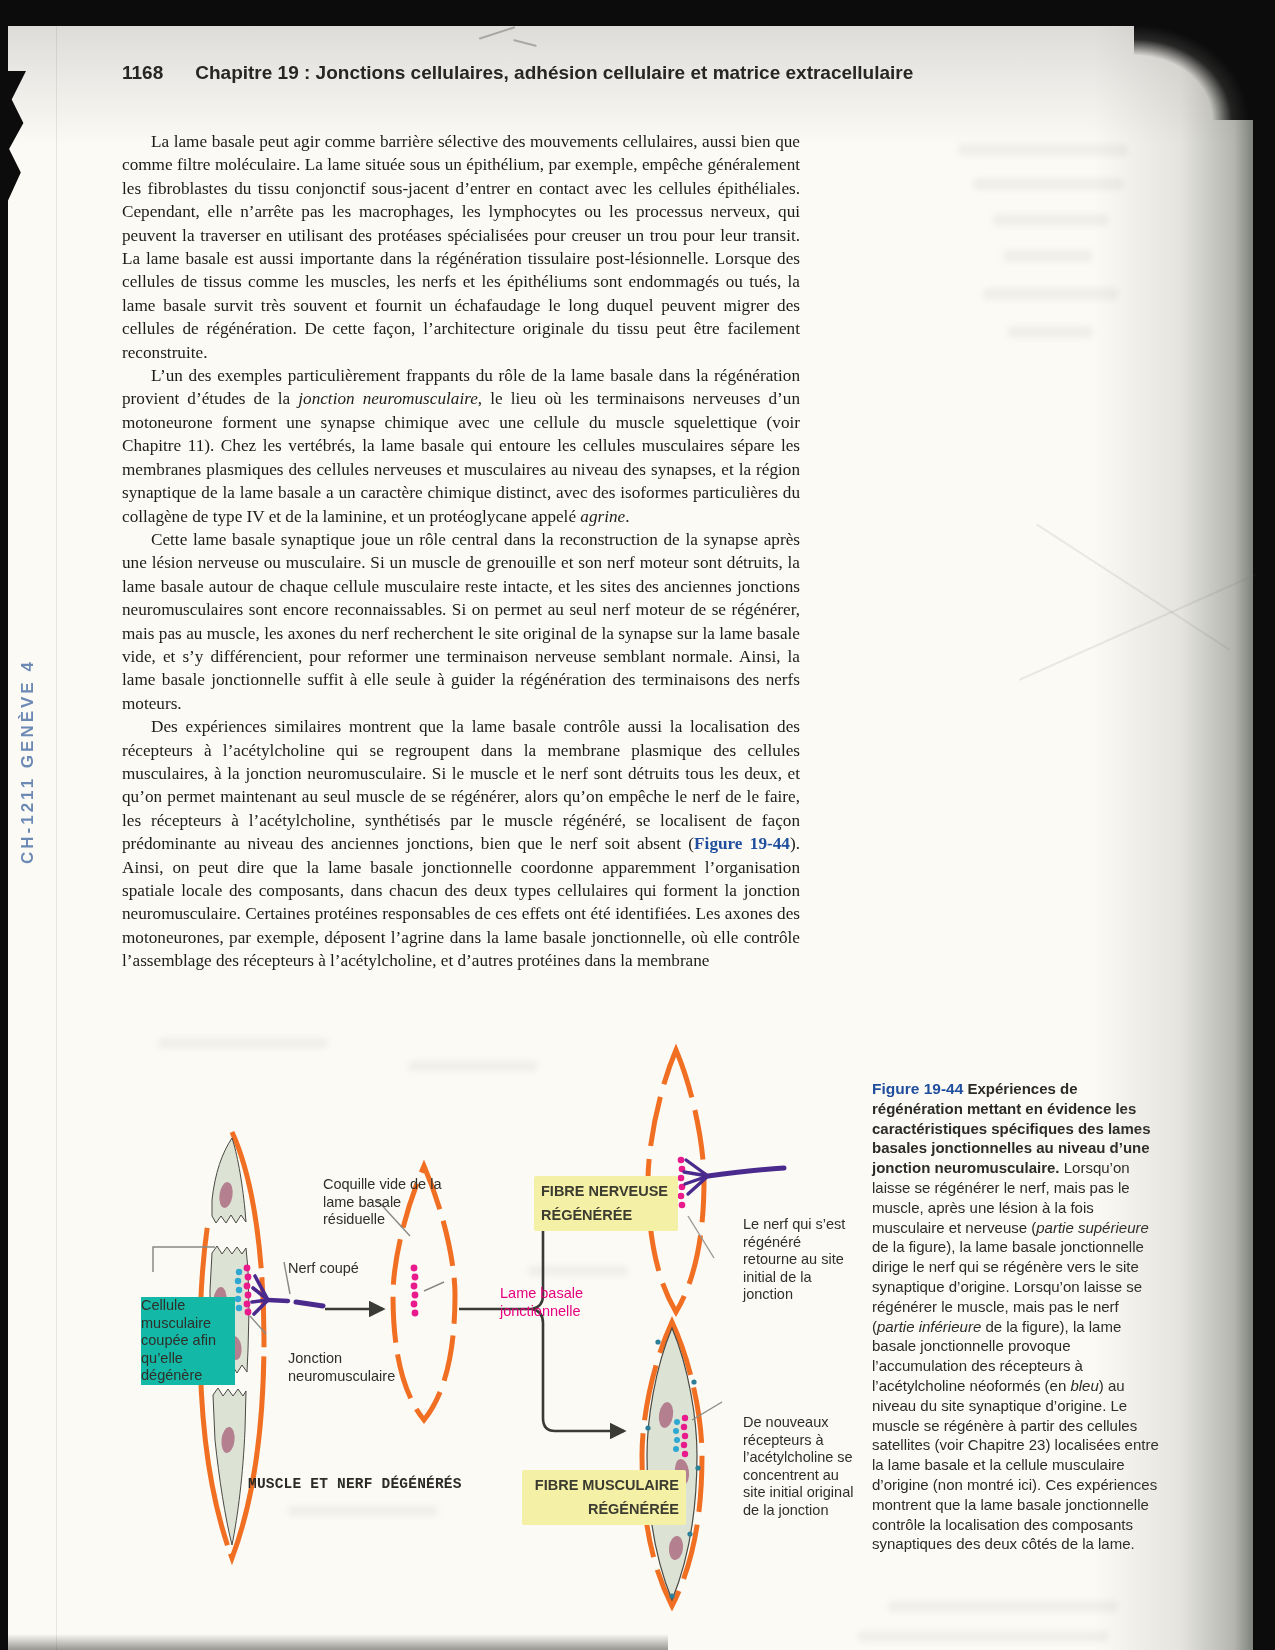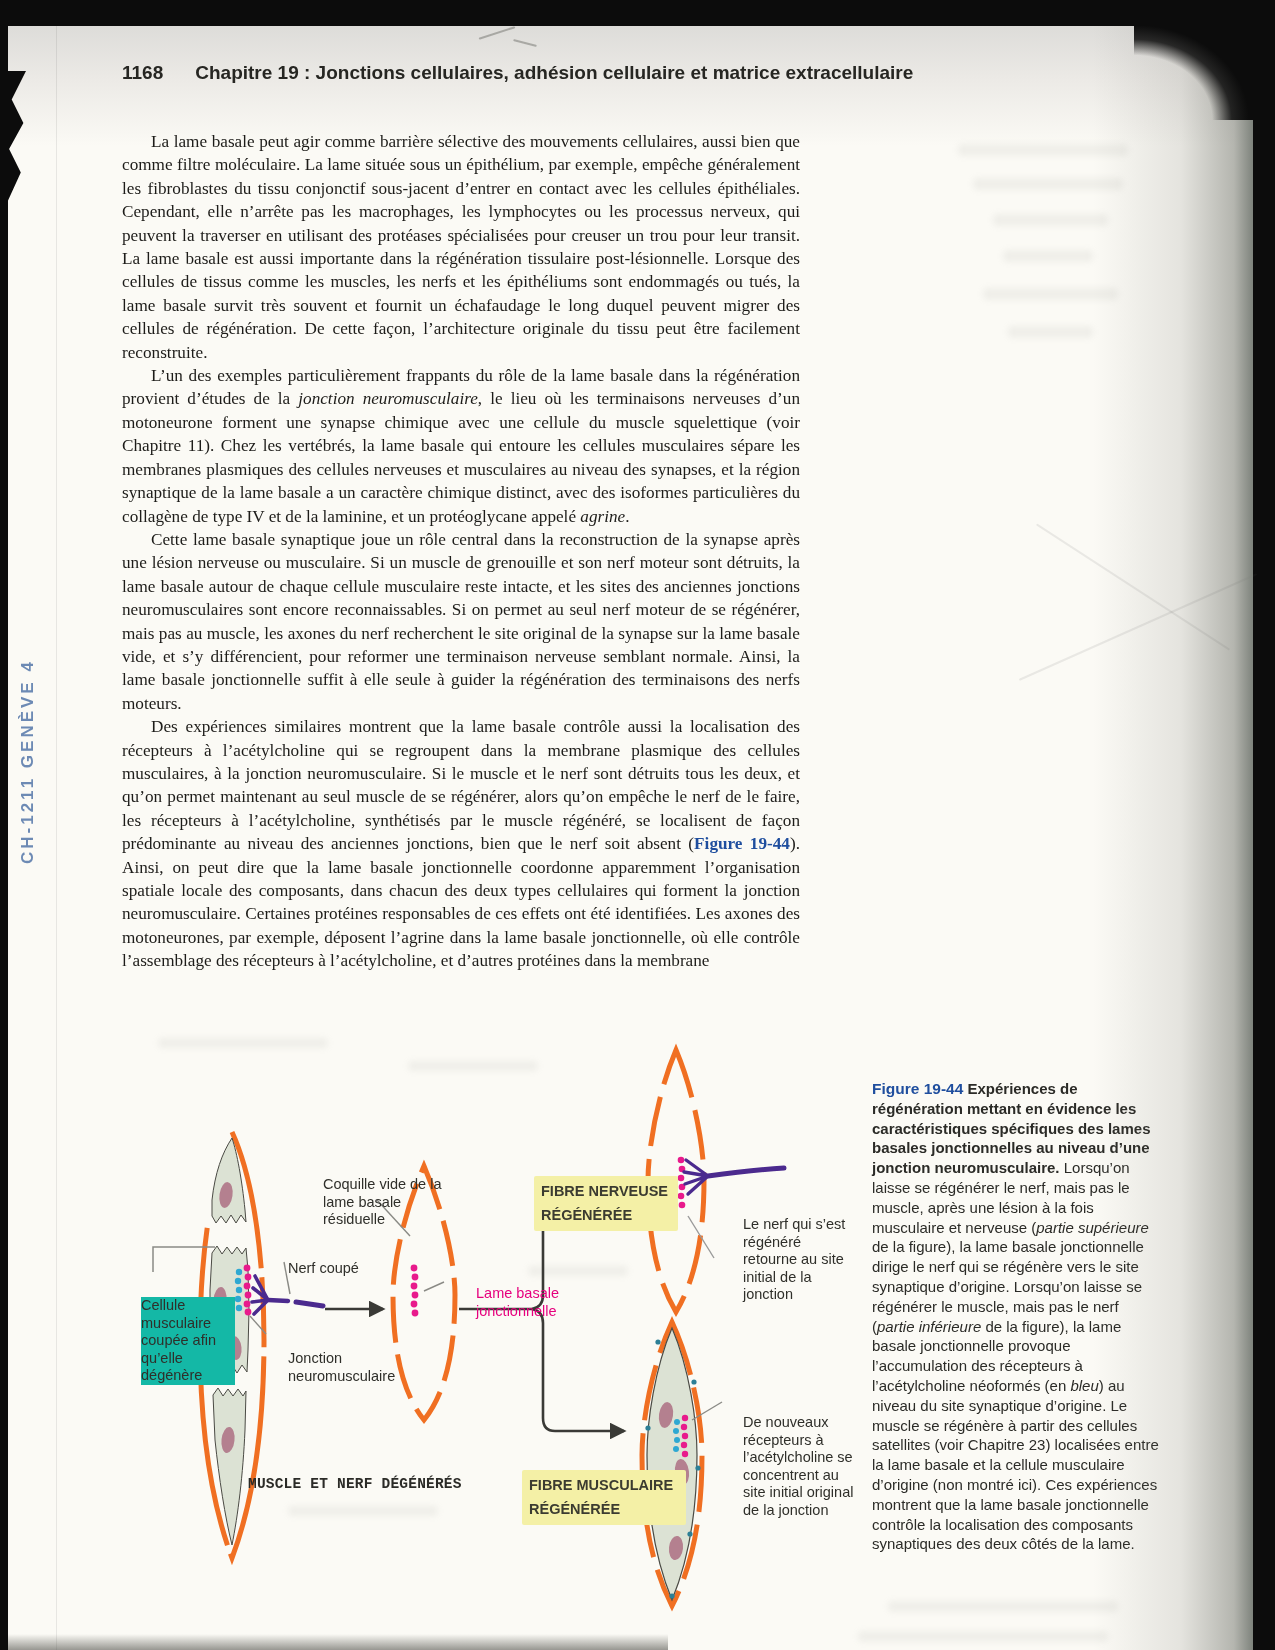--- a/index.html
+++ b/index.html
@@ -222,23 +222,23 @@
         </g>
         <path d="M600 410 L630 392" stroke="#8a8a85" stroke-width="1.4" fill="none"></path>
       </g>
     </svg>
 
     <div class="flabel" style="left:315px;top:1150px;width:132px;">Coquille vide de la lame basale résiduelle</div>
     <div class="flabel" style="left:280px;top:1234px;width:120px;">Nerf coupé</div>
     <div class="flabel cellbg" style="left:133px;top:1271px;width:94px;">Cellule musculaire coupée afin qu’elle dégénère</div>
     <div class="flabel" style="left:280px;top:1324px;width:135px;">Jonction neuromusculaire</div>
     <div class="biglabel" style="left:240px;top:1450px;font-family:Liberation Mono, monospace;">MUSCLE ET NERF DÉGÉNÉRÉS</div>
-    <div class="flabel magenta" style="left:468px;top:1259px;width:110px;">Lame basale jonctionnelle</div>
+    <div class="flabel magenta" style="left:492px;top:1259px;width:110px;">Lame basale jonctionnelle</div>
     <div class="ylabel" style="left:526px;top:1150px;width:130px;">FIBRE NERVEUSE RÉGÉNÉRÉE</div>
-    <div class="ylabel" style="left:514px;top:1444px;width:150px;">FIBRE MUSCULAIRE RÉGÉNÉRÉE</div>
+    <div class="ylabel" style="left:514px;top:1444px;width:150px;text-align:right;">FIBRE MUSCULAIRE RÉGÉNÉRÉE</div>
     <div class="flabel" style="left:735px;top:1388px;width:114px;">De nouveaux récepteurs à l’acétylcholine se concentrent au site initial original de la jonction</div>
     <div class="flabel" style="left:735px;top:1190px;width:108px;">Le nerf qui s’est régénéré retourne au site initial de la jonction</div>
 
     <div class="caption" id="figure-caption"><span class="rs-fig">Figure 19-44</span><span class="rs-b">  Expériences de régénération mettant en évidence les caractéristiques spécifiques des lames basales jonctionnelles au niveau d’une jonction neuromusculaire.</span><span> Lorsqu’on laisse se régénérer le nerf, mais pas le muscle, après une lésion à la fois musculaire et nerveuse (</span><span class="rs-i">partie supérieure</span><span> de la figure), la lame basale jonctionnelle dirige le nerf qui se régénère vers le site synaptique d’origine. Lorsqu’on laisse se régénérer le muscle, mais pas le nerf (</span><span class="rs-i">partie inférieure</span><span> de la figure), la lame basale jonctionnelle provoque l’accumulation des récepteurs à l’acétylcholine néoformés (en </span><span class="rs-i">bleu</span><span>) au niveau du site synaptique d’origine. Le muscle se régénère à partir des cellules satellites (voir Chapitre 23) localisées entre la lame basale et la cellule musculaire d’origine (non montré ici). Ces expériences montrent que la lame basale jonctionnelle contrôle la localisation des composants synaptiques des deux côtés de la lame.</span></div>
 
     <div class="gutter-line"></div>
     <div class="left-jag"></div>
     <div class="edge-shade"></div>
     <div class="corner-dark"></div>
     <div class="bottom-shade"></div>

